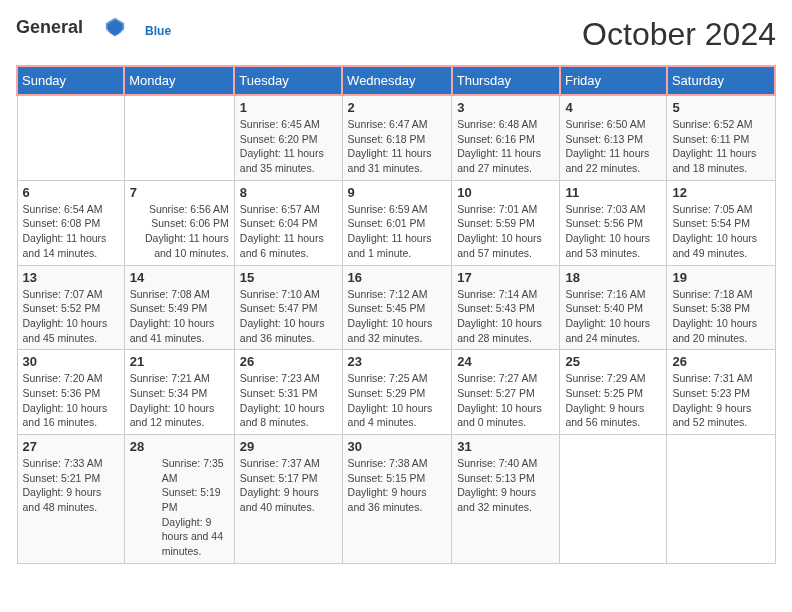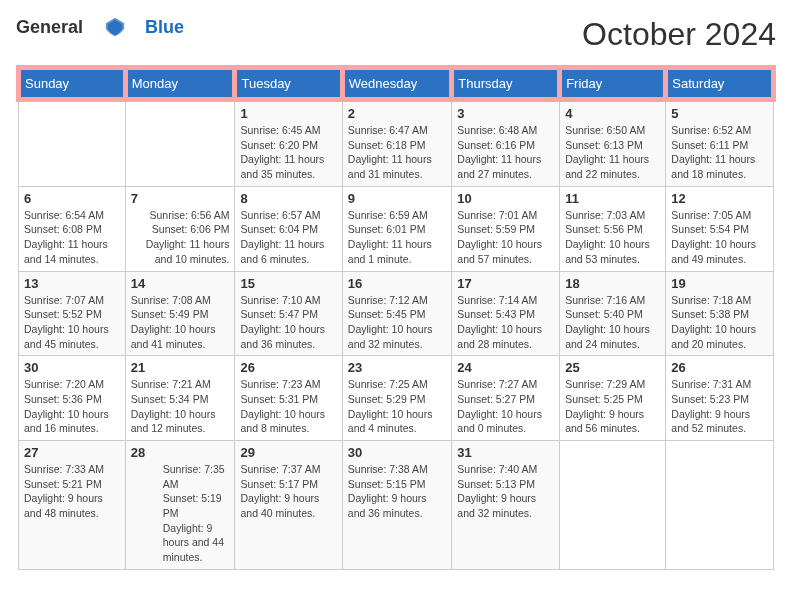--- a/index.html
+++ b/index.html
@@ -20,21 +20,21 @@
       display: flex;
       align-items: flex-end;
       gap: 19px;
     }
     .logo-text-general {
       font-size: 18px;
       font-weight: bold;
       color: #333;
     }
     .logo-text-blue {
-      font-size: 18px;
+      font-size: 12px;
       font-weight: bold;
       color: #1a6ebf;
     }
     .logo-icon {
       width: 22px;
       height: 22px;
       margin-left: 2px;
     }
     .title-block {
     }
@@ -52,21 +52,21 @@
       border-collapse: collapse;
       font-size: 11px;
     }
     thead tr th {
       background-color: #2b72c2;
       color: #fff;
       padding: 6px 4px;
       text-align: left;
       font-size: 13px;
       font-weight: normal;
-      border: 5px solid #fca5a5;
+      border: 2px solid #fca5a5;
     }
     tbody tr td {
       border: 1px solid #ccc;
       padding: 4px 5px;
       vertical-align: top;
       width: 113px;
       min-height: 70px;
       background: #fff;
     }
     tbody tr:nth-child(odd) td {

